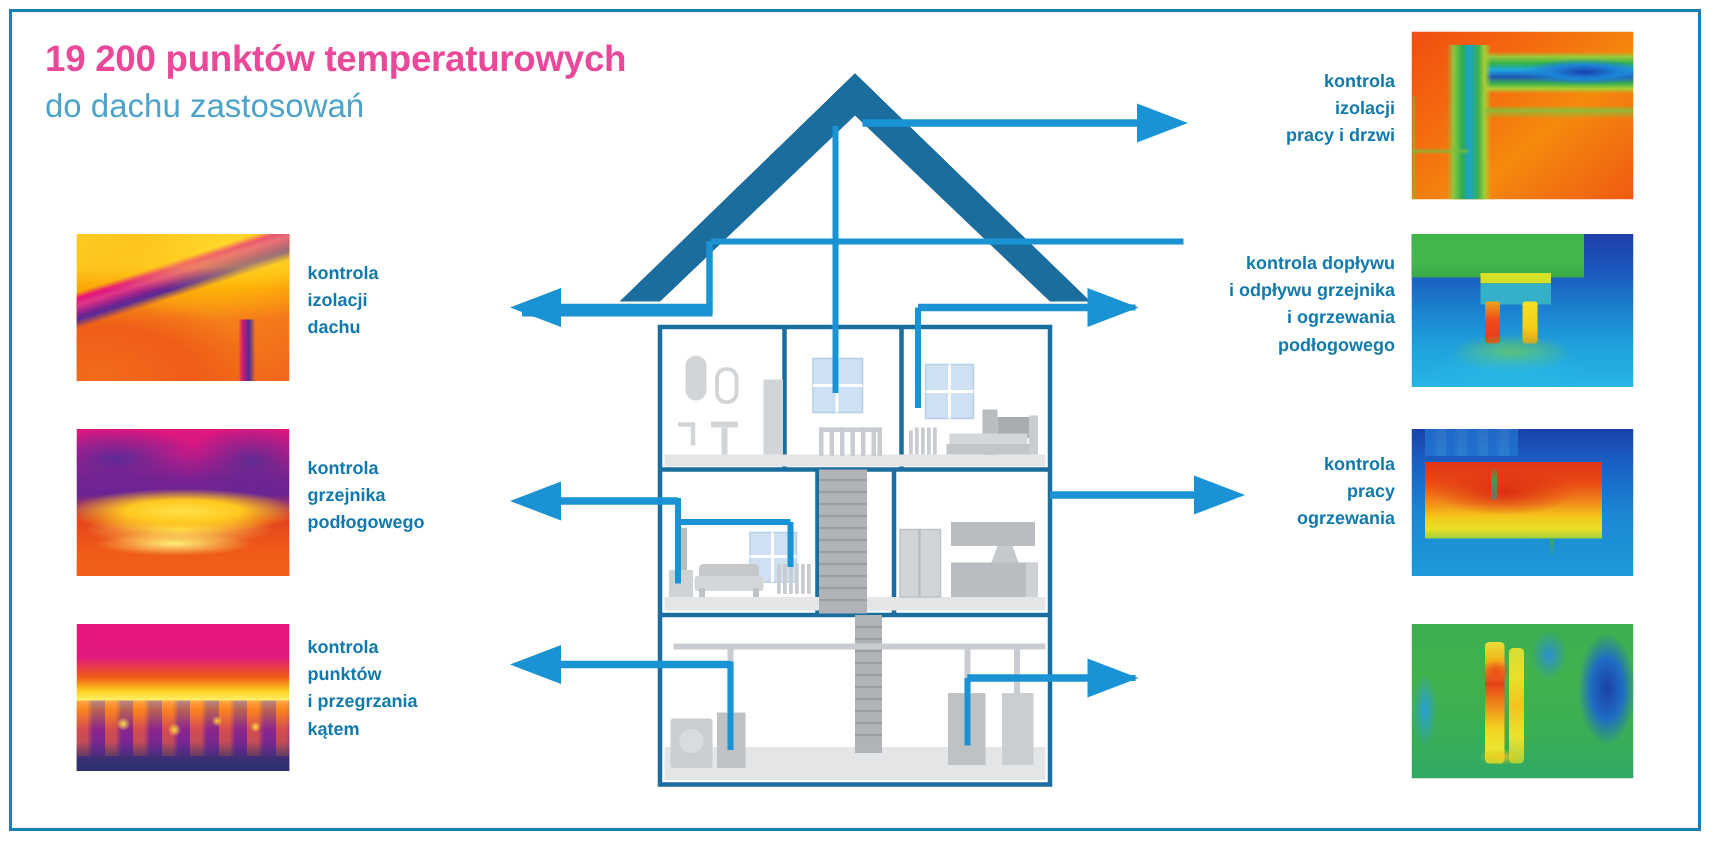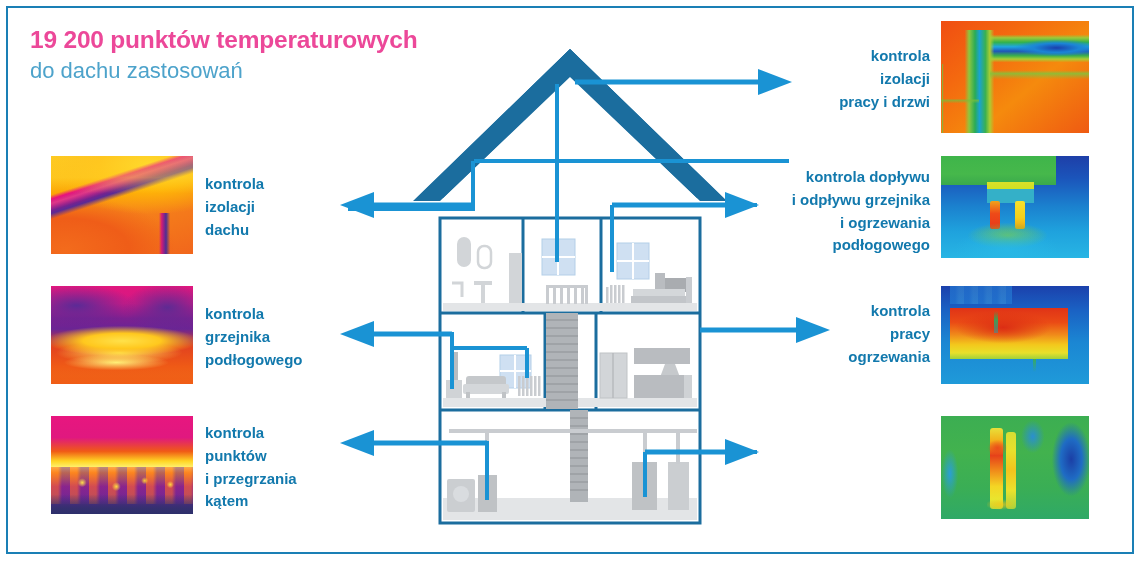--- a/index.html
+++ b/index.html
@@ -10,21 +10,21 @@
   
   #title-block{position:absolute;left:30px;top:26px;width:520px;}
   #title-main{font-size:24.5px;font-weight:bold;color:#ec4899;letter-spacing:-0.2px;line-height:1.18;}
   #title-sub{font-size:22px;font-weight:normal;color:#4da3cb;line-height:1.3;margin-top:2px;}
 
   
   .thermal{position:absolute;overflow:hidden;}
   .thermal .layer{position:absolute;left:0;top:0;right:0;bottom:0;}
 
   
-  .callout{position:absolute;color:#1279ad;font-weight:bold;font-size:15px;line-height:1.52;}
+  .callout{position:absolute;color:#1279ad;font-weight:bold;font-size:12px;line-height:1.52;}
   .callout.left{text-align:left;}
   .callout.right{text-align:right;}
 
   
   #artwork{position:absolute;left:0;top:0;width:1142px;height:562px;}
 </style>
 </head>
 <body>
 
 <div id="page">

